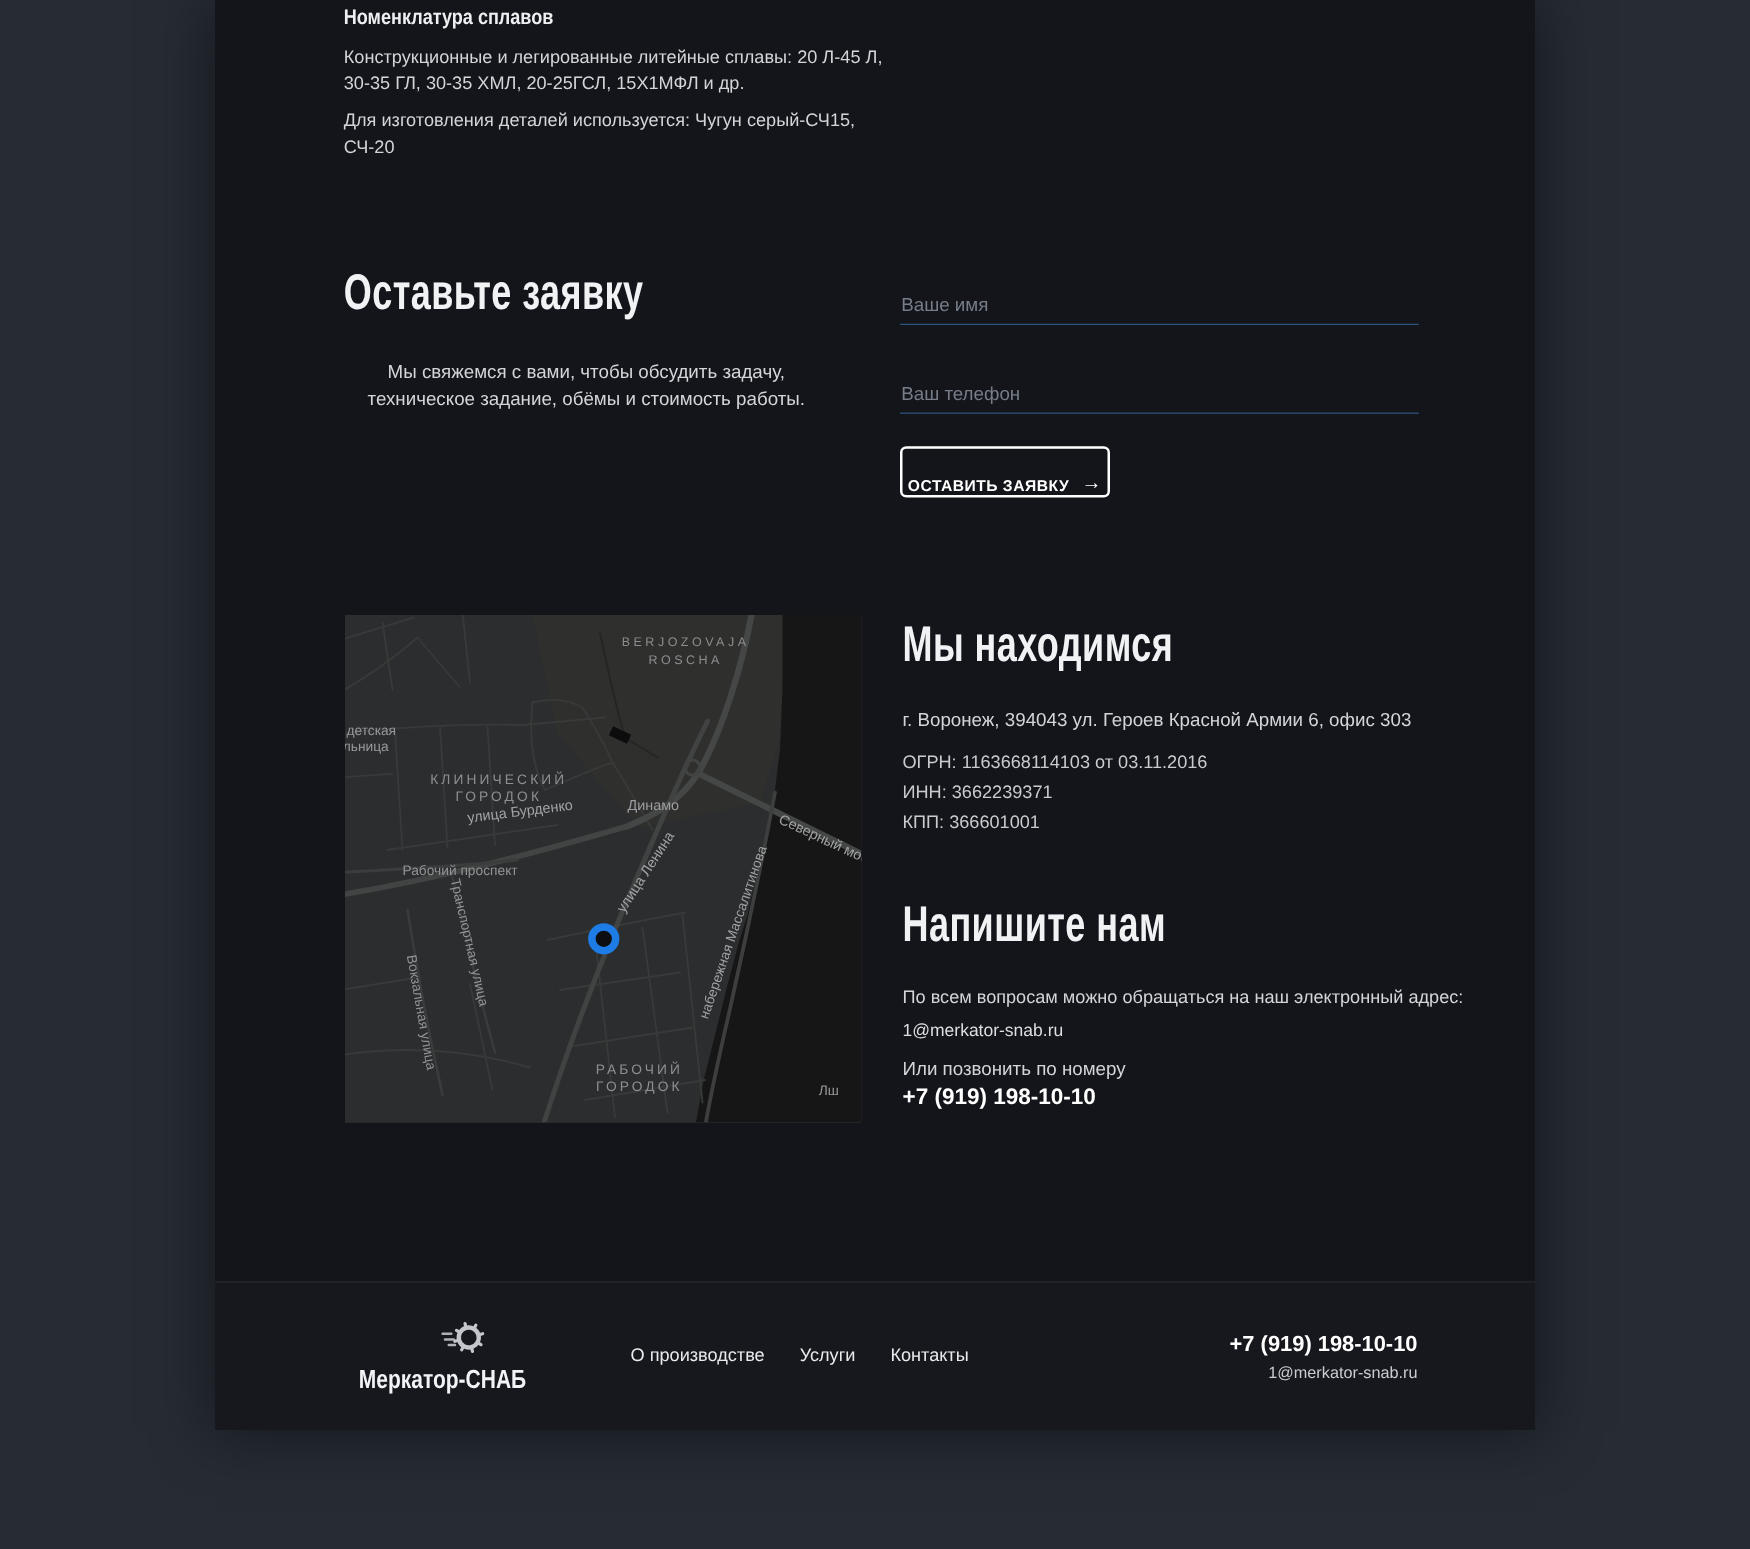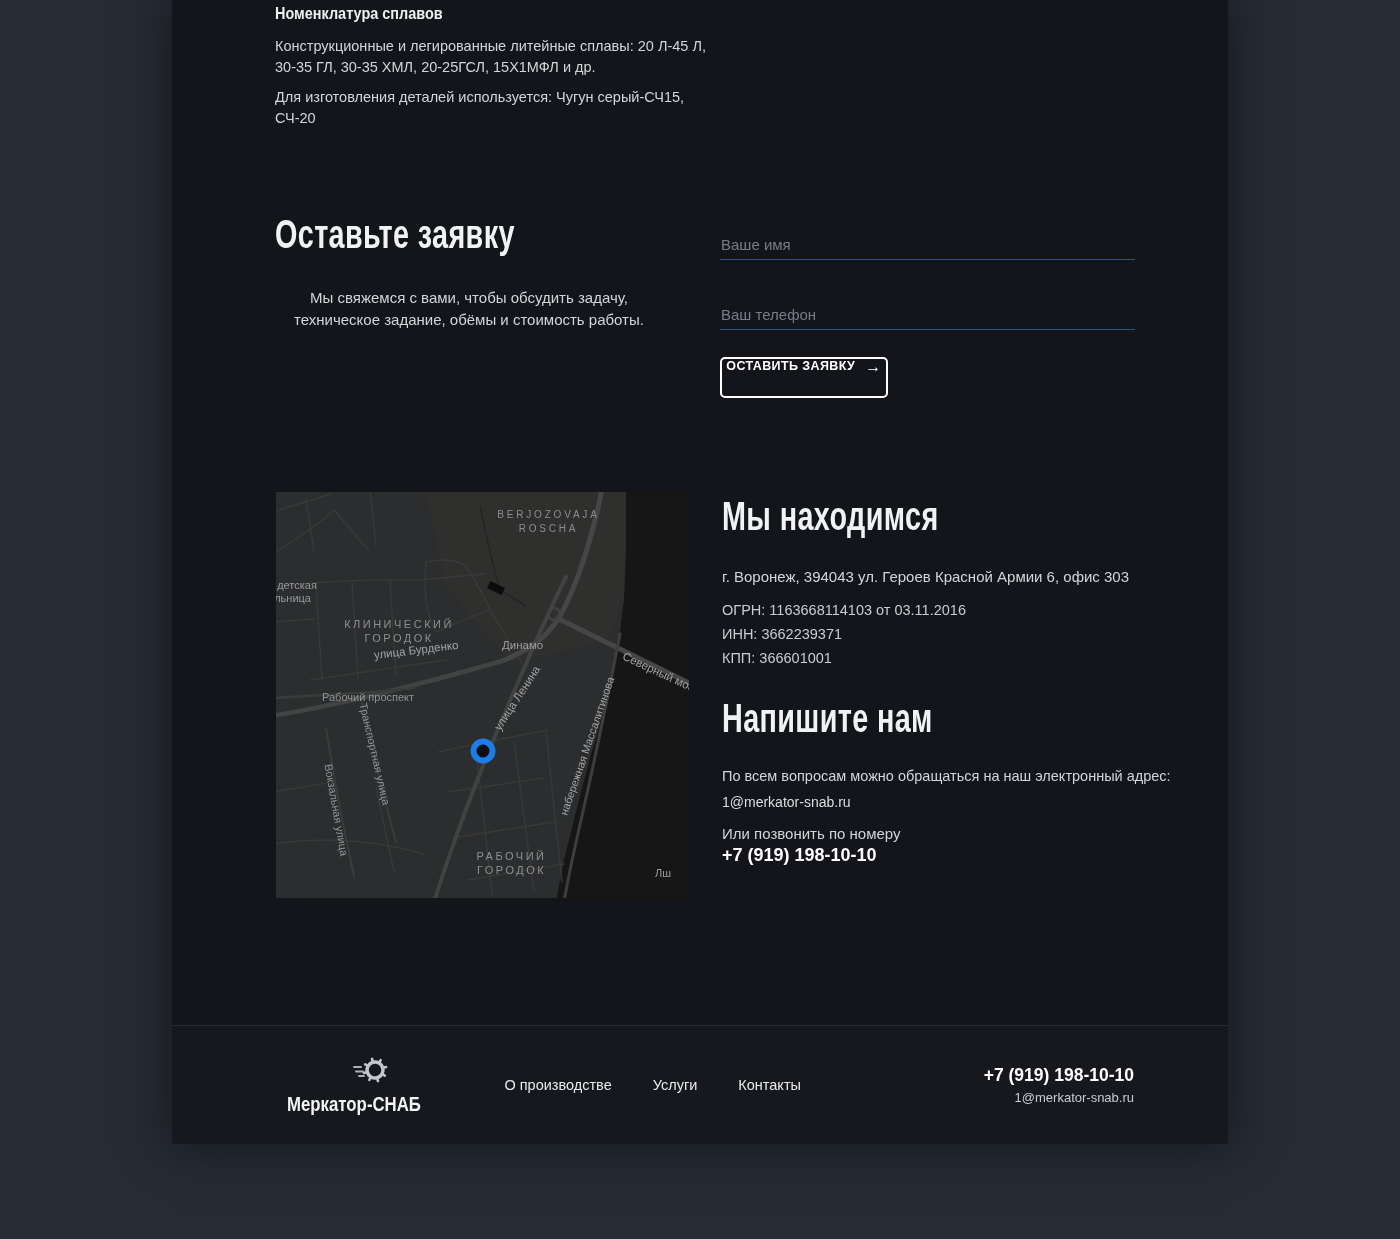--- a/index.html
+++ b/index.html
@@ -27,21 +27,21 @@
   .form { position:absolute; left:548px; top:236px; width:415px; }
   .field { position:absolute; left:0; width:415px; height:26px; }
   .field input { width:100%; height:24px; background:transparent; border:none; outline:none;
                  border-bottom:1.5px solid #2b5480; font-family:"Liberation Sans",sans-serif;
                  font-size:15px; color:#e8eaee; padding:0 0 6px 1px; }
   .field input::placeholder { color:#767d88; opacity:1; }
   .f-name { top:0; } .f-phone { top:68px; }
   .submit { position:absolute; left:0; top:121px; width:168px; height:41px;
             background:transparent; border:2px solid #ffffff; border-radius:5px;
             color:#ffffff; font-family:"Liberation Sans",sans-serif; font-weight:700;
-            font-size:12.5px; letter-spacing:.4px; display:flex; align-items:flex-start;
+            font-size:12.5px; letter-spacing:.4px; display:flex; align-items:flex-end;
             justify-content:center; gap:10px; cursor:pointer; }
   .submit .arr { font-size:16px; font-weight:400; margin-top:-1px; }
 
   
   .map { position:absolute; left:104px; top:492px; width:413px; height:406px;
          background:#404040; overflow:hidden; cursor:grab;padding-left:26px; }
   .map svg { position:absolute; left:0; top:0; }
   .mlabel { position:absolute; color:#9a9b9d; font-size:11px; white-space:nowrap; }
   .area { letter-spacing:2.5px; font-size:11px; color:#8e8f90; text-align:center; line-height:13.5px; }
   .street { font-size:11.5px; color:#a2a3a5; }
@@ -58,34 +58,34 @@
   .lbl-nab { left:230px; top:248px; width:162px; text-align:center; transform:rotate(-71deg); font-size:11px; }
   .lbl-rabgor { left:193px; top:358px; width:85px; }
   .lbl-attr { left:379px; top:375px; font-size:11px; color:#999a9c; }
 
   
   .location { position:absolute; left:550px; top:492px; width:446px; }
   .location .h-row { margin-top:3px; height:42px; line-height:42px; }
   .loc-address { margin-top:30px; font-size:15px; line-height:20px; color:#d3d5d9; white-space:nowrap; }
   .loc-line { margin-top:14px; font-size:14.5px; line-height:18px; color:#c9cbcf; }
   .loc-line + .loc-line { margin-top:6px; }
-  .h-row2 { margin-top:30px; height:42px; line-height:42px; }
+  .h-row2 { margin-top:52px; height:42px; line-height:42px; }
   .mail-note { margin-top:28px; font-size:14.5px; line-height:19px; color:#d3d5d9; white-space:nowrap; }
   .mail-addr { margin-top:8px; font-size:14px; color:#dcdee2; cursor:pointer; }
   .phone-note { margin-top:15px; font-size:15px; color:#d3d5d9; }
   .phone-big { margin-top:3px; font-size:18px; font-weight:700; color:#ffffff; cursor:pointer; }
 
   
   .footer { position:absolute; left:0; top:1025px; width:1056px; height:119px;
             background:#17181d; border-top:1px solid #262a31;
             display:flex; align-items:center; padding:0 94px 0 115px; }
   .brand { display:flex; align-items:center; gap:7px;flex-direction:column; }
   .brand-text { display:inline-block; font-size:21px; font-weight:700; color:#f2f3f5;
                 transform:scaleX(.8); transform-origin:0 50%; white-space:nowrap; }
-  .nav { display:flex; gap:41px; margin-left:50px; }
+  .nav { display:flex; gap:28px; margin-left:50px; }
   .nav a { font-size:14.5px; color:#e9eaec; text-decoration:none; cursor:pointer; }
   .f-right { margin-left:auto; text-align:right; }
   .f-phone { font-size:17.5px; font-weight:700; color:#ffffff; cursor:pointer; }
   .f-mail { margin-top:4px; font-size:13px; color:#c9ccd1; cursor:pointer; }
 </style>
 </head>
 <body>
 
 <div class="page">
   <div class="content">

